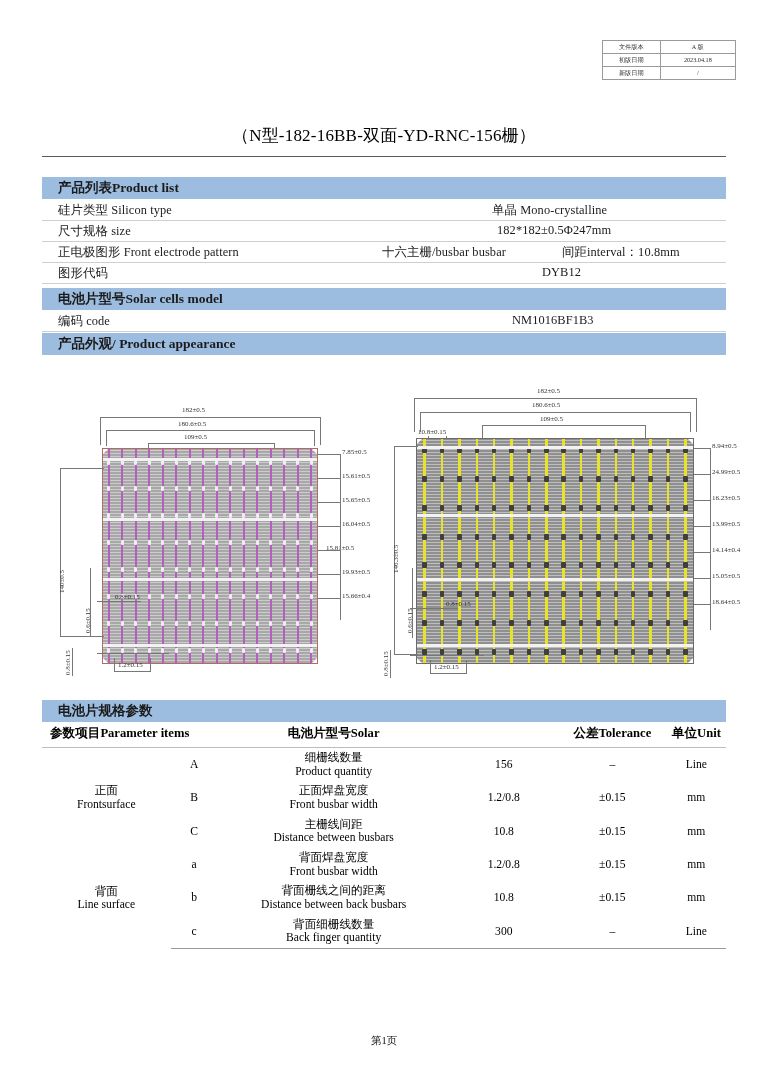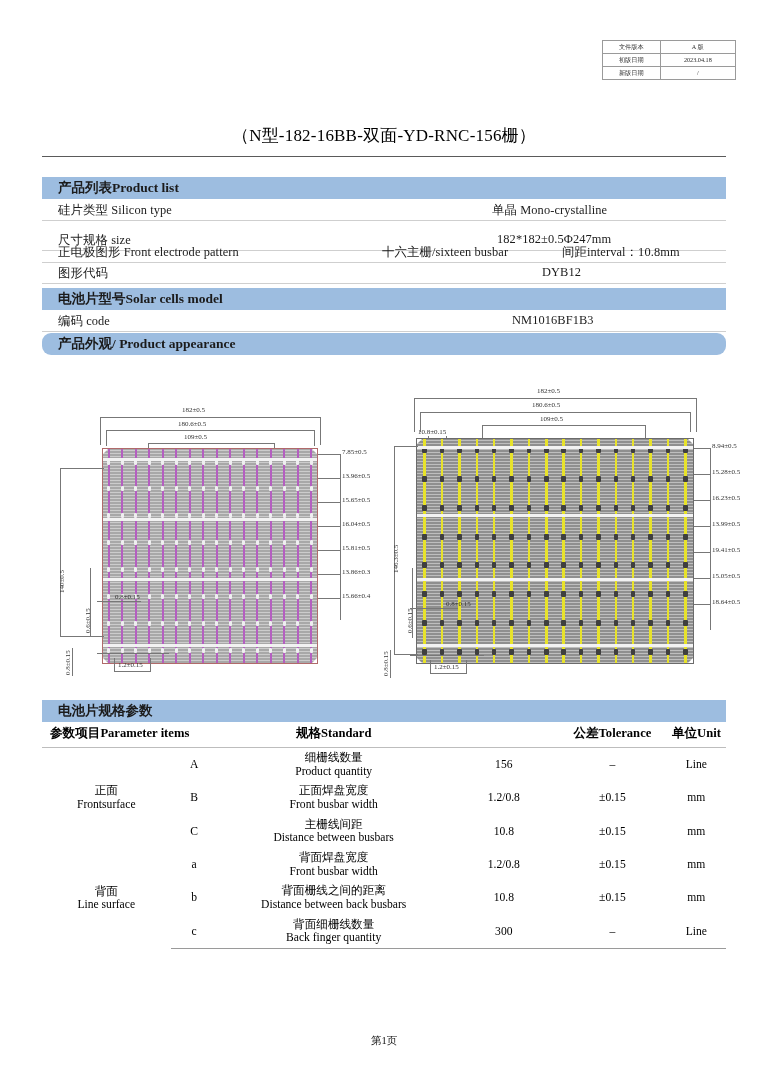--- a/index.html
+++ b/index.html
@@ -177,44 +177,44 @@
 <div class="doc-title">（N型-182-16BB-双面-YD-RNC-156栅）</div>
 <div class="title-rule"></div>
 
 <div class="sec" style="top:177px;">产品列表Product list</div>
 
 <div class="row" style="top:200px;">
   <span class="lab">硅片类型 Silicon type</span>
   <span class="val" style="left:450px;">单晶 Mono-crystalline</span>
 </div>
 
-<div class="row" style="top:230px;">
+<div class="row" style="top:221px;">
   <span class="lab">尺寸规格 size</span>
   <span class="val" style="left:455px;">182*182±0.5Φ247mm</span>
 </div>
 
 <div class="row" style="top:242px;">
   <span class="lab">正电极图形 Front electrode pattern</span>
-  <span class="val" style="left:340px;">十六主栅/sixteen busbar</span>
+  <span class="val" style="left:340px;">十六主栅/busbar busbar</span>
   <span class="val" style="left:520px;">间距interval：10.8mm</span>
 </div>
 
 <div class="row" style="top:263px;">
   <span class="lab">图形代码</span>
   <span class="val" style="left:500px;">DYB12</span>
 </div>
 
 <div class="sec" style="top:288px;">电池片型号Solar cells model</div>
 
 <div class="row" style="top:311px;">
   <span class="lab">编码 code</span>
   <span class="val" style="left:470px;">NM1016BF1B3</span>
 </div>
 
-<div class="sec" style="top:333px;border-radius:9px;">产品外观/ Product appearance</div>
+<div class="sec" style="top:333px;">产品外观/ Product appearance</div>
 
 <div class="draw-area">
 
   <div>
 
     <div class="hline" style="left:58px; top:49px; width:220px;"></div>
     <div class="vline" style="left:58px; top:49px; height:28px;"></div>
     <div class="vline" style="left:278px; top:49px; height:28px;"></div>
     <div class="dim-text" style="left:140px; top:38px;">182±0.5</div>
 
@@ -455,29 +455,29 @@
           <div class="chamfer" style="position: absolute; width: 0px; height: 0px; left: -1px; bottom: -1px; border-bottom: 9px solid rgb(255, 255, 255); border-right: 9px solid transparent;"></div>
           <div class="chamfer" style="position: absolute; width: 0px; height: 0px; right: -1px; bottom: -1px; border-bottom: 9px solid rgb(255, 255, 255); border-left: 9px solid transparent;"></div>
           <div style="position: absolute; inset: 0px; border: 1px solid rgb(176, 106, 106); pointer-events: none;"></div>
         </div>
     </div>
 
     <div id="front-right-dims">
         <div class="hline" style="left: 276px; top: 86px; width: 22px;"></div>
         <div class="dim-text" style="left: 300px; top: 80px;">7.85±0.5</div>
         <div class="hline" style="left: 276px; top: 110px; width: 22px;"></div>
-        <div class="dim-text" style="left: 300px; top: 104px;">13.96±0.5</div>
+        <div class="dim-text" style="left: 300px; top: 104px;">15.61±0.5</div>
         <div class="hline" style="left: 276px; top: 134px; width: 22px;"></div>
         <div class="dim-text" style="left: 300px; top: 128px;">15.65±0.5</div>
         <div class="hline" style="left: 276px; top: 158px; width: 22px;"></div>
         <div class="dim-text" style="left: 300px; top: 152px;">16.04±0.5</div>
         <div class="hline" style="left: 276px; top: 182px; width: 22px;"></div>
-        <div class="dim-text" style="left: 300px; top: 176px;">15.81±0.5</div>
+        <div class="dim-text" style="left: 284px; top: 176px;">15.81±0.5</div>
         <div class="hline" style="left: 276px; top: 206px; width: 22px;"></div>
-        <div class="dim-text" style="left: 300px; top: 200px;">13.86±0.3</div>
+        <div class="dim-text" style="left: 300px; top: 200px;">19.93±0.5</div>
         <div class="hline" style="left: 276px; top: 230px; width: 22px;"></div>
         <div class="dim-text" style="left: 300px; top: 224px;">15.66±0.4</div>
         <div class="vline" style="left: 298px; top: 86px; height: 166px;"></div>
       </div>
 
     <div class="vline" style="left:18px; top:100px; height:168px;"></div>
     <div class="hline" style="left:18px; top:100px; width:44px;"></div>
     <div class="hline" style="left:18px; top:268px; width:44px;"></div>
     <div class="dim-text v" style="left:16px; top:225px;">140±0.5</div>
 
@@ -749,27 +749,27 @@
           <div class="chamfer" style="position: absolute; width: 0px; height: 0px; left: -1px; bottom: -1px; border-bottom: 9px solid rgb(255, 255, 255); border-right: 9px solid transparent;"></div>
           <div class="chamfer" style="position: absolute; width: 0px; height: 0px; right: -1px; bottom: -1px; border-bottom: 9px solid rgb(255, 255, 255); border-left: 9px solid transparent;"></div>
           <div style="position: absolute; inset: 0px; border: 1px solid rgb(107, 107, 107); pointer-events: none;"></div>
         </div>
     </div>
 
     <div id="rear-right-dims">
         <div class="hline" style="left: 652px; top: 80px; width: 16px;"></div>
         <div class="dim-text" style="left: 670px; top: 74px;">8.94±0.5</div>
         <div class="hline" style="left: 652px; top: 106px; width: 16px;"></div>
-        <div class="dim-text" style="left: 670px; top: 100px;">15.28±0.5</div>
+        <div class="dim-text" style="left: 670px; top: 100px;">24.99±0.5</div>
         <div class="hline" style="left: 652px; top: 132px; width: 16px;"></div>
         <div class="dim-text" style="left: 670px; top: 126px;">16.23±0.5</div>
         <div class="hline" style="left: 652px; top: 158px; width: 16px;"></div>
         <div class="dim-text" style="left: 670px; top: 152px;">13.99±0.5</div>
         <div class="hline" style="left: 652px; top: 184px; width: 16px;"></div>
-        <div class="dim-text" style="left: 670px; top: 178px;">19.41±0.5</div>
+        <div class="dim-text" style="left: 670px; top: 178px;">14.14±0.4</div>
         <div class="hline" style="left: 652px; top: 210px; width: 16px;"></div>
         <div class="dim-text" style="left: 670px; top: 204px;">15.05±0.5</div>
         <div class="hline" style="left: 652px; top: 236px; width: 16px;"></div>
         <div class="dim-text" style="left: 670px; top: 230px;">18.64±0.5</div>
         <div class="vline" style="left: 668px; top: 80px; height: 182px;"></div>
       </div>
 
     <div class="vline" style="left:352px; top:78px; height:208px;"></div>
     <div class="hline" style="left:352px; top:78px; width:24px;"></div>
     <div class="hline" style="left:352px; top:286px; width:24px;"></div>
@@ -791,21 +791,21 @@
     <div class="vline" style="left:348px; top:282px; height:28px;"></div>
   </div>
 </div>
 
 <div class="sec" style="top:700px;">电池片规格参数</div>
 
 <table class="ptable">
   <thead>
     <tr>
       <th class="left" colspan="2">参数项目Parameter items</th>
-      <th>规格Standard</th>
+      <th>电池片型号Solar</th>
       <th></th>
       <th>公差Tolerance</th>
       <th>单位Unit</th>
     </tr>
   </thead>
   <tbody id="ptable-body">
       <tr>
         <td rowspan="3" class="sidecell" style="width: 130px;">
           <span class="cn">正面</span>
           <span class="en">Frontsurface</span>

